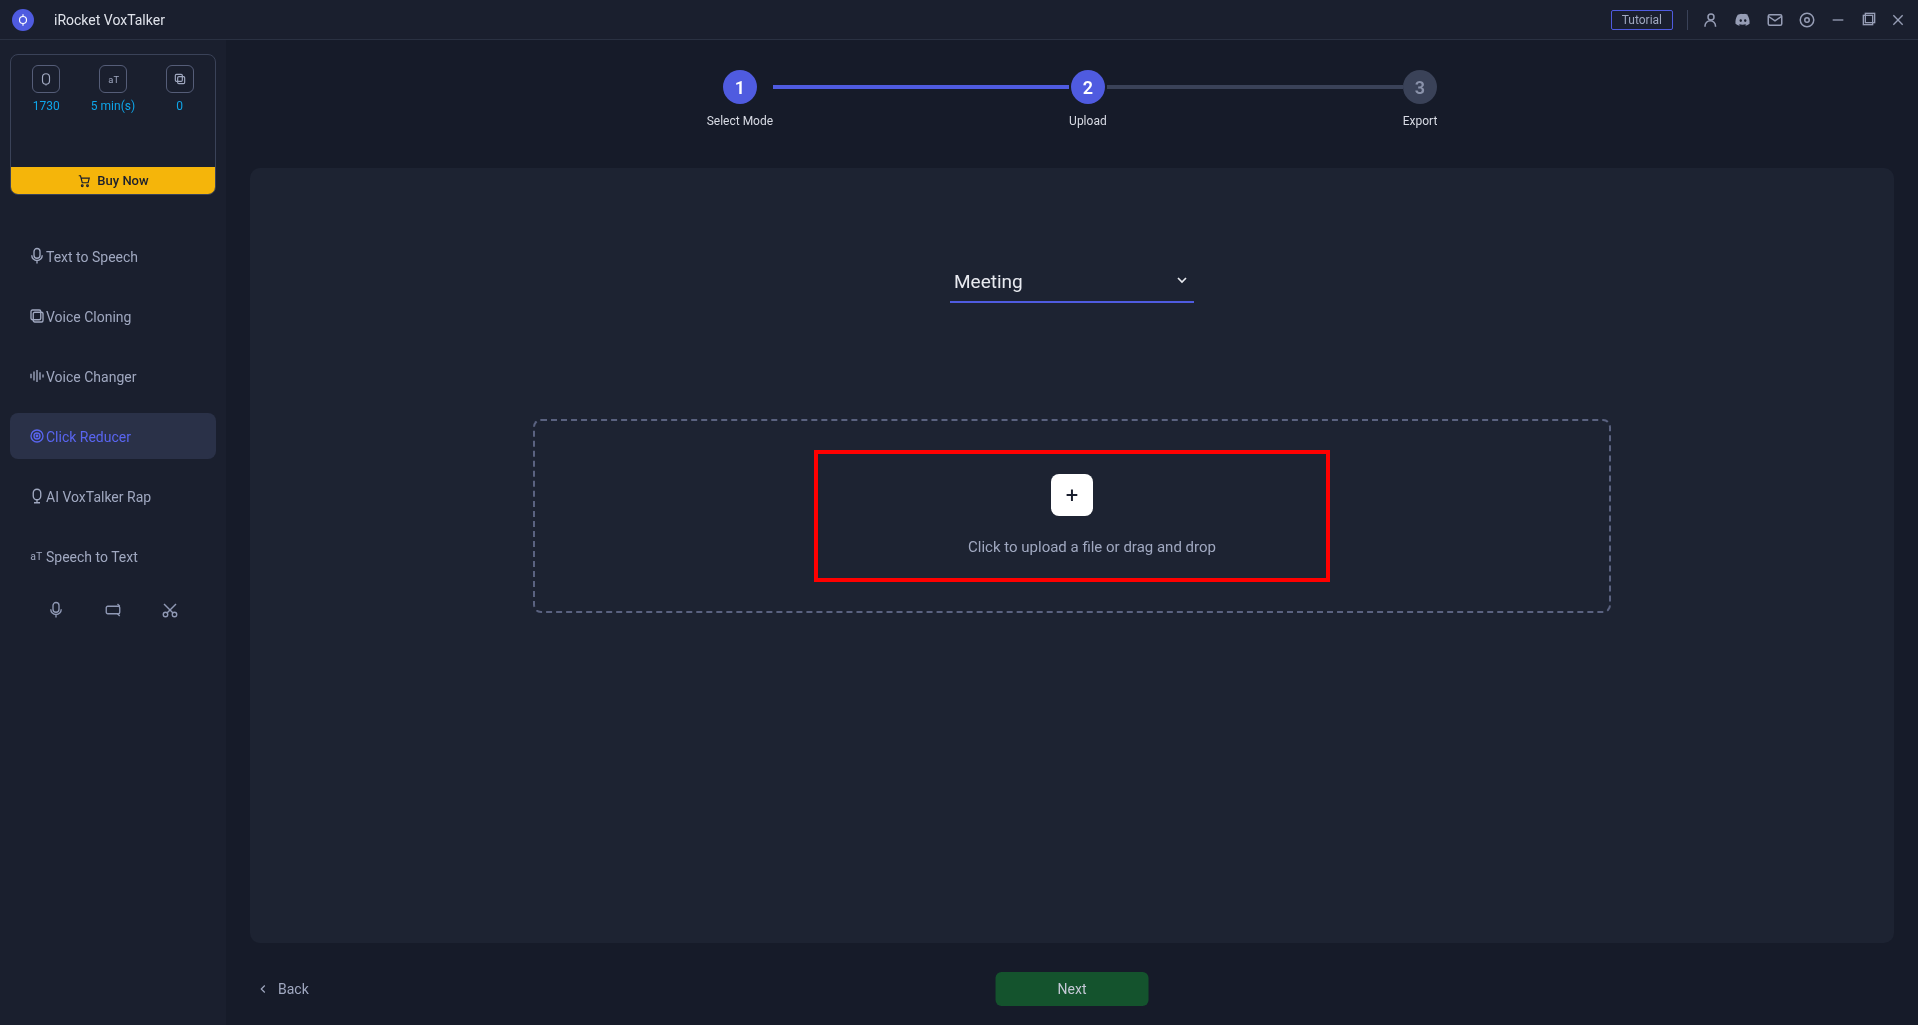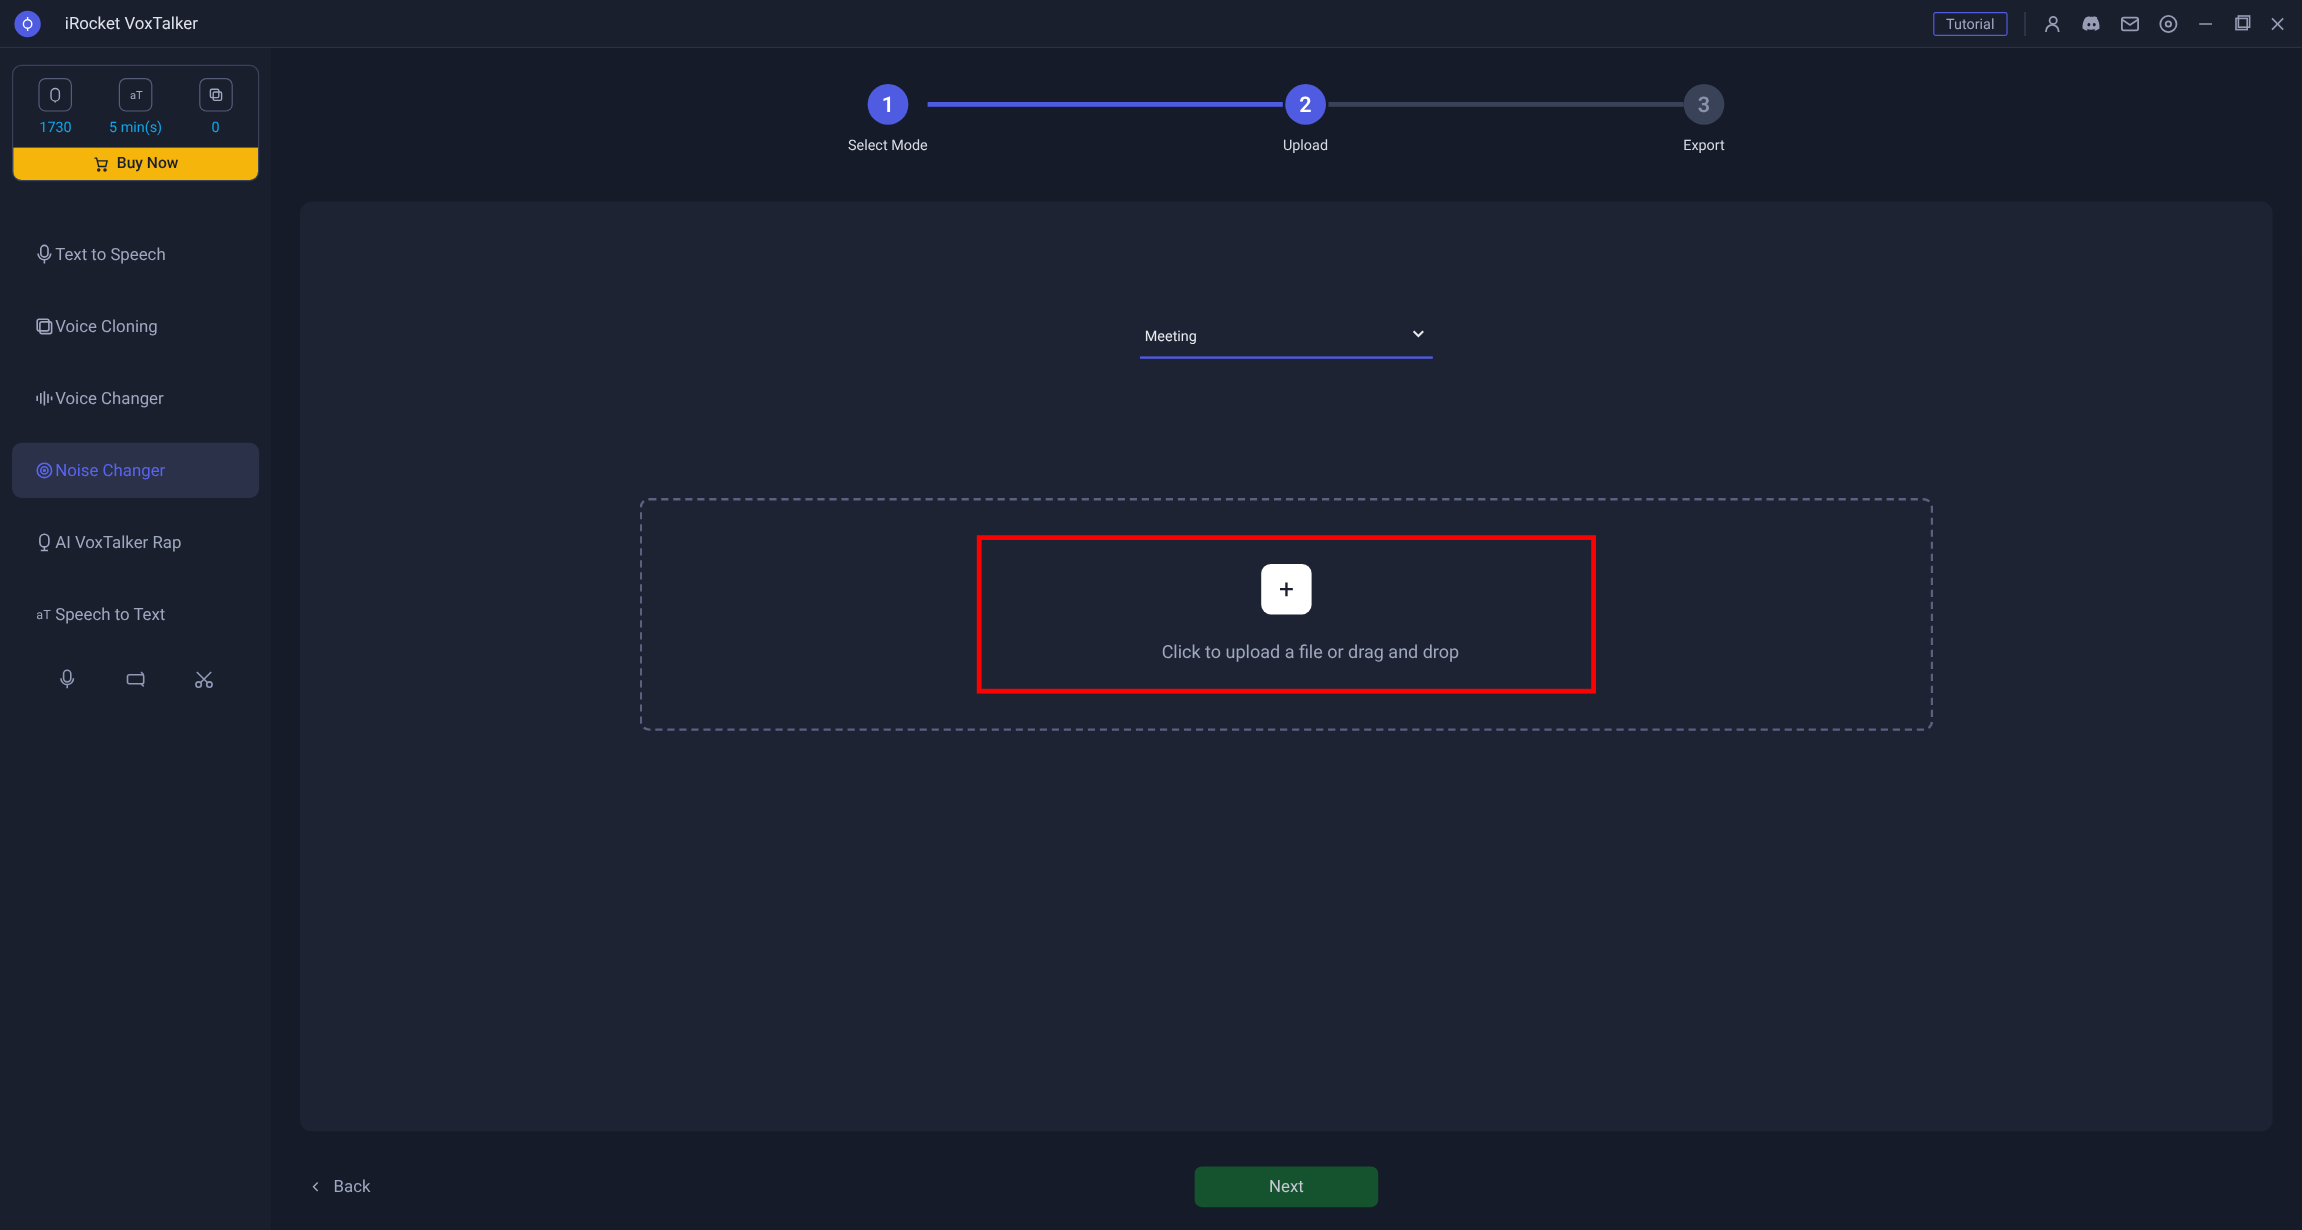--- a/index.html
+++ b/index.html
@@ -140,20 +140,21 @@
   border: none;
   width: 100%;
   padding: 6px;
   font-size: 13px;
   font-weight: 500;
   cursor: pointer;
   display: flex;
   align-items: center;
   justify-content: center;
   gap: 6px;
+  margin-top: 44px;
 }
 
 .nav-list {
   margin-top: 28px;
   display: flex;
   flex-direction: column;
   gap: 14px;
 }
 
 .nav-item {
@@ -273,21 +274,21 @@
 
 .dropdown {
   width: 244px;
   border-bottom: 2px solid #4f5be0;
   padding: 8px 4px;
   display: flex;
   justify-content: space-between;
   align-items: center;
   color: #e8eaf0;
   cursor: pointer;
-  font-size: 12px;
+  font-size: 19px;
   margin-bottom: 116px;
 }
 
 .upload-zone {
   width: 1078px;
   height: 194px;
   border: 2px dashed #5a6280;
   border-radius: 8px;
   display: flex;
   align-items: center;
@@ -485,21 +486,21 @@
         <span>Voice Changer</span>
       </div>
       <div class="nav-item active">
         <span class="nav-icon">
           <svg width="18" height="18" viewBox="0 0 24 24" fill="none" stroke="currentColor" stroke-width="1.8">
               <circle cx="12" cy="12" r="4"></circle>
               <circle cx="12" cy="12" r="8"></circle>
               <circle cx="12" cy="12" r="1" fill="currentColor"></circle>
             </svg>
         </span>
-        <span>Noise Changer</span>
+        <span>Click Reducer</span>
       </div>
       <div class="nav-item">
         <span class="nav-icon">
           <svg width="18" height="18" viewBox="0 0 24 24" fill="none" stroke="currentColor" stroke-width="1.8">
               <rect x="7" y="3" width="10" height="14" rx="5"></rect>
               <path d="M12 17v4M8 21h8"></path>
             </svg>
         </span>
         <span>AI VoxTalker Rap</span>
       </div>

